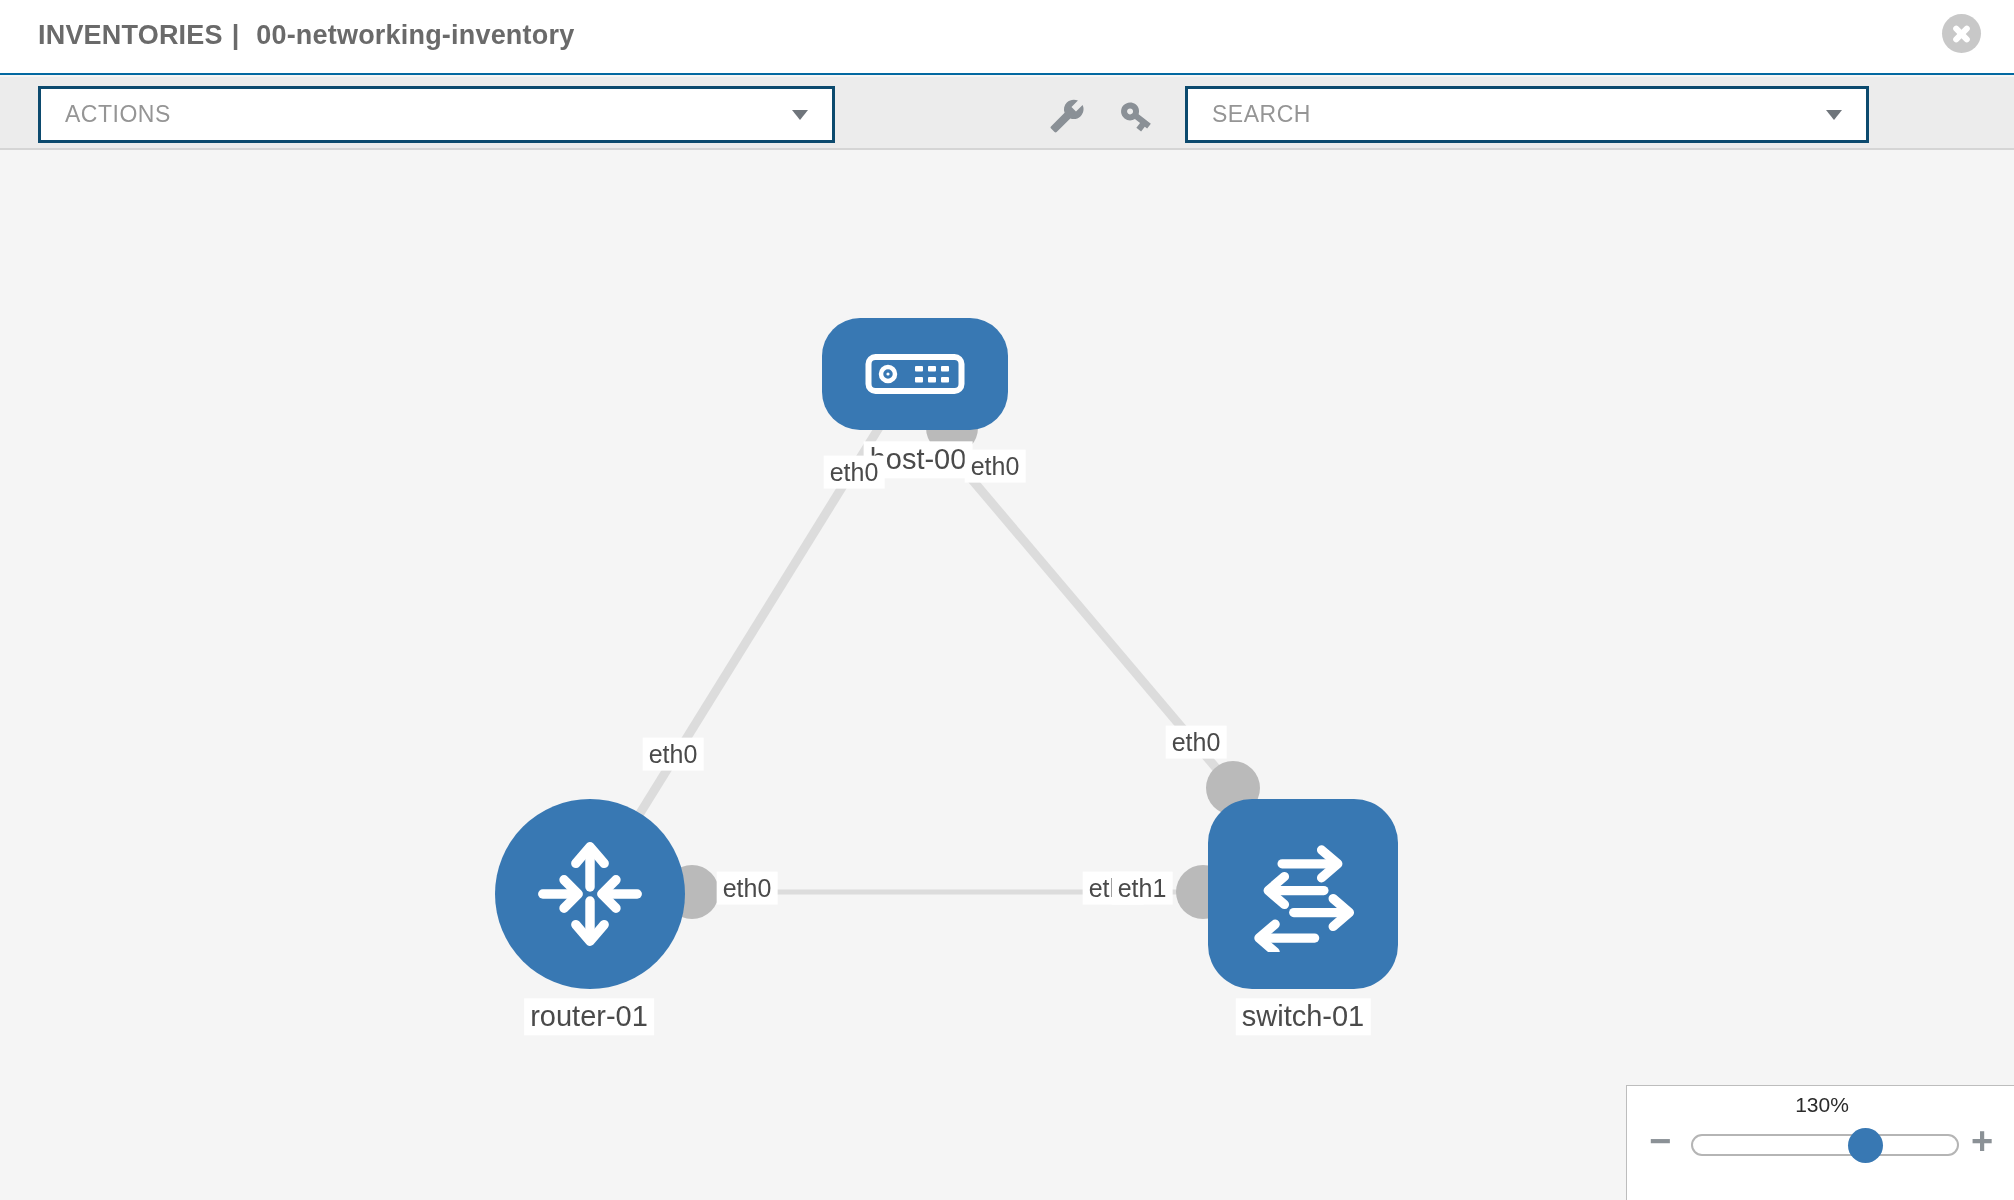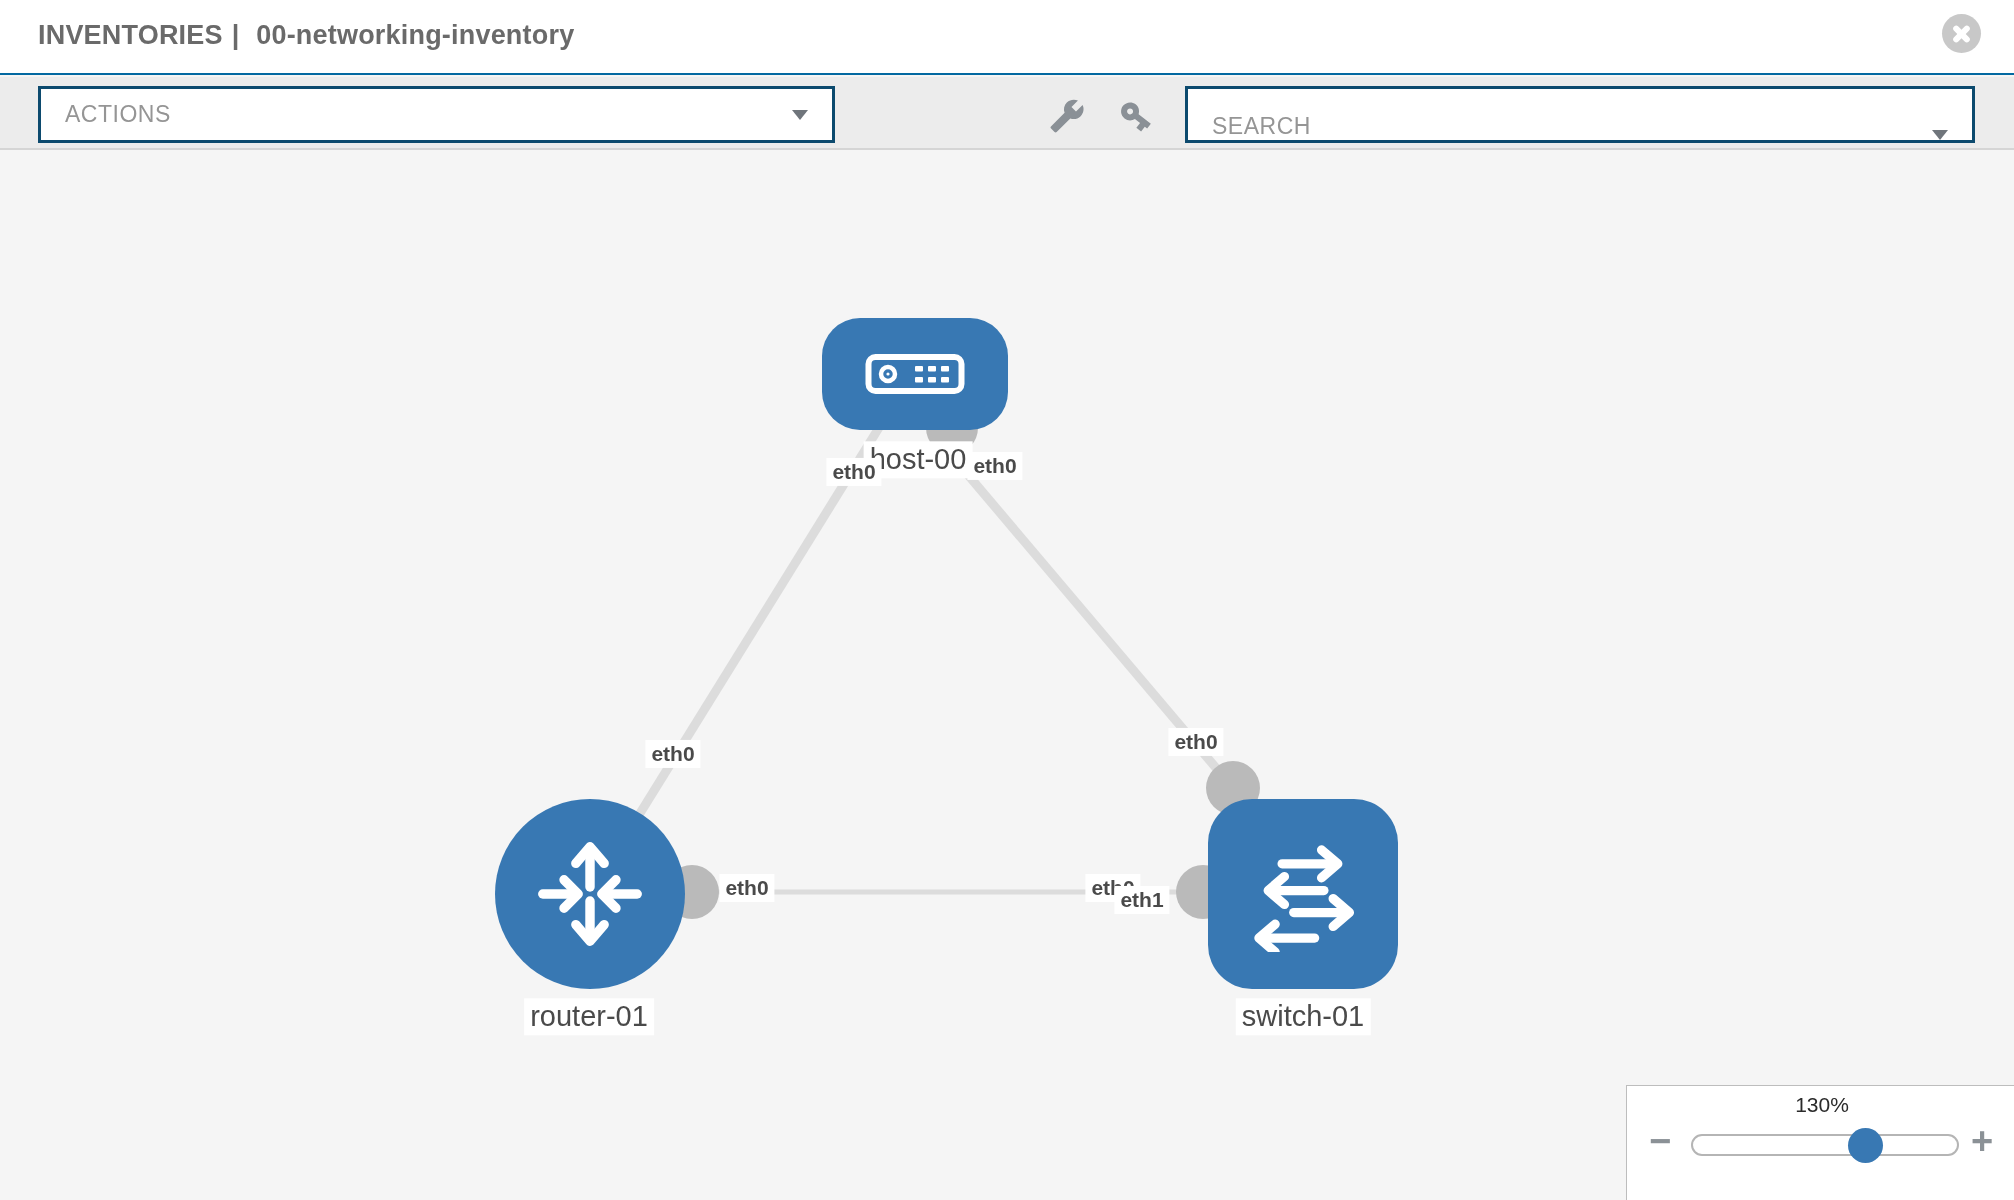--- a/index.html
+++ b/index.html
@@ -30,21 +30,21 @@
     position:absolute; top:9px; height:57px; background:#ffffff;
     border:3px solid #0c4a6e; border-radius:0;
     display:flex; align-items:center; padding:0 24px; cursor:pointer;
   }
   .dropdown .dd-label { font-size:23px; color:#959595; letter-spacing:0.5px; flex:1; }
   .caret {
     width:0; height:0; border-left:8px solid transparent; border-right:8px solid transparent;
     border-top:10px solid #6f757b;
   }
   .dd-actions { left:38px; width:797px; }
-  .dd-search  { left:1185px; width:790px;align-items:flex-end; }
+  .dd-search  { left:1185px; width:684px; }
   .tool-icon { position:absolute; top:21px; width:36px; height:36px; cursor:pointer; }
   .tool-icon svg { width:100%; height:100%; fill:#8a9096; }
   .tool-wrench { left:1049px; }
   .tool-key { left:1118px; }
 
   
   .canvas { position:absolute; left:0; top:152px; width:2014px; height:1048px; background:#f5f5f5; }
   .edges { position:absolute; left:0; top:0; width:2014px; height:1048px; }
   .edges line { stroke:#dcdcdc; }
 
@@ -55,21 +55,21 @@
   .node-host   { left:822px; top:166px; width:186px; height:112px; border-radius:38px; }
   .node-router { left:495px; top:647px; width:190px; height:190px; border-radius:50%; }
   .node-switch { left:1208px; top:647px; width:190px; height:190px; border-radius:44px; }
 
   .lbl {
     position:absolute; transform:translate(-50%,-50%);
     background:#ffffff; color:#4a4a4a; white-space:nowrap; line-height:1.15;
     padding:2px 6px;
   }
   .lbl-node { font-size:29px; }
-  .lbl-eth  { font-size:21px;font-weight:bold; }
+  .lbl-eth  { font-size:25px; }
 
   
   .zoom-panel {
     position:absolute; left:1626px; top:933px; width:390px; height:117px;
     background:#ffffff; border:1px solid #bdbdbd;
   }
   .zoom-value { position:absolute; left:0; top:7px; width:390px; text-align:center; font-size:21px; color:#2b2b2b; }
   .zoom-out, .zoom-in {
     position:absolute; top:36px; font-size:38px; font-weight:bold; color:#8b9196; cursor:pointer; line-height:1;
   }
@@ -183,21 +183,21 @@
   <span class="lbl lbl-node" style="left:918px; top:308px;">host-00</span>
   <span class="lbl lbl-node" style="left:589px; top:865px;">router-01</span>
   <span class="lbl lbl-node" style="left:1303px; top:865px;">switch-01</span>
 
   <span class="lbl lbl-eth" style="left:854px; top:320px;">eth0</span>
   <span class="lbl lbl-eth" style="left:995px; top:314px;">eth0</span>
   <span class="lbl lbl-eth" style="left:673px; top:602px;">eth0</span>
   <span class="lbl lbl-eth" style="left:1196px; top:590px;">eth0</span>
   <span class="lbl lbl-eth" style="left:747px; top:736px;">eth0</span>
   <span class="lbl lbl-eth" style="left:1113px; top:736px;">eth0</span>
-  <span class="lbl lbl-eth" style="left:1142px; top:736px;margin-top:12px;">eth1</span>
+  <span class="lbl lbl-eth" style="left:1142px; top:736px;">eth1</span>
 
   <div class="zoom-panel">
     <div class="zoom-value">130%</div>
     <div class="zoom-out">−</div>
     <div class="zoom-track">
       <div class="zoom-knob"></div>
     </div>
     <div class="zoom-in">+</div>
   </div>
 

